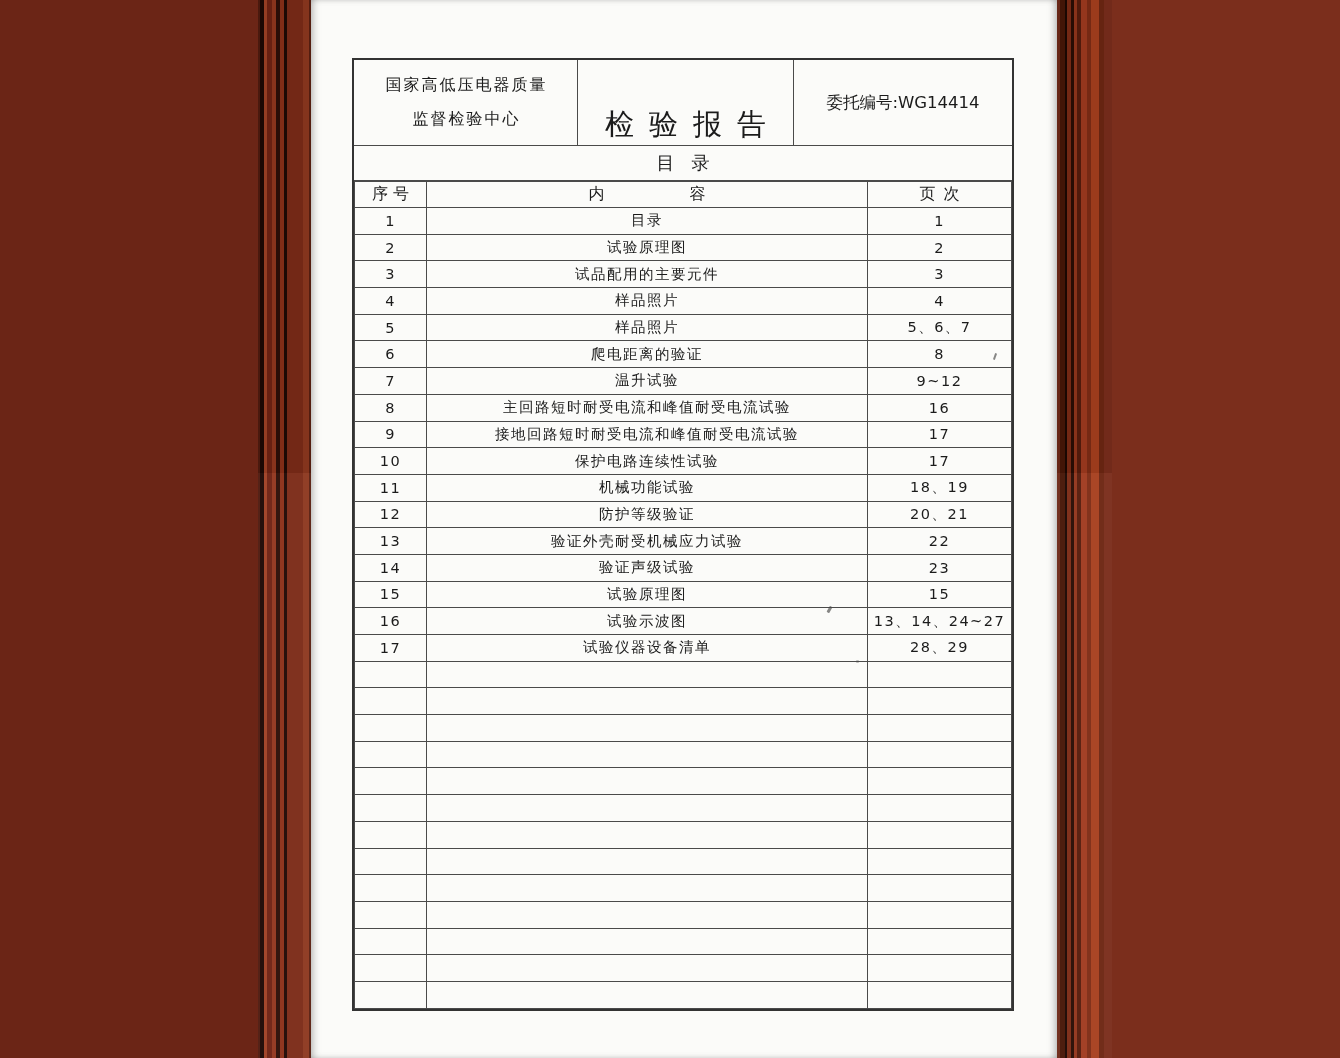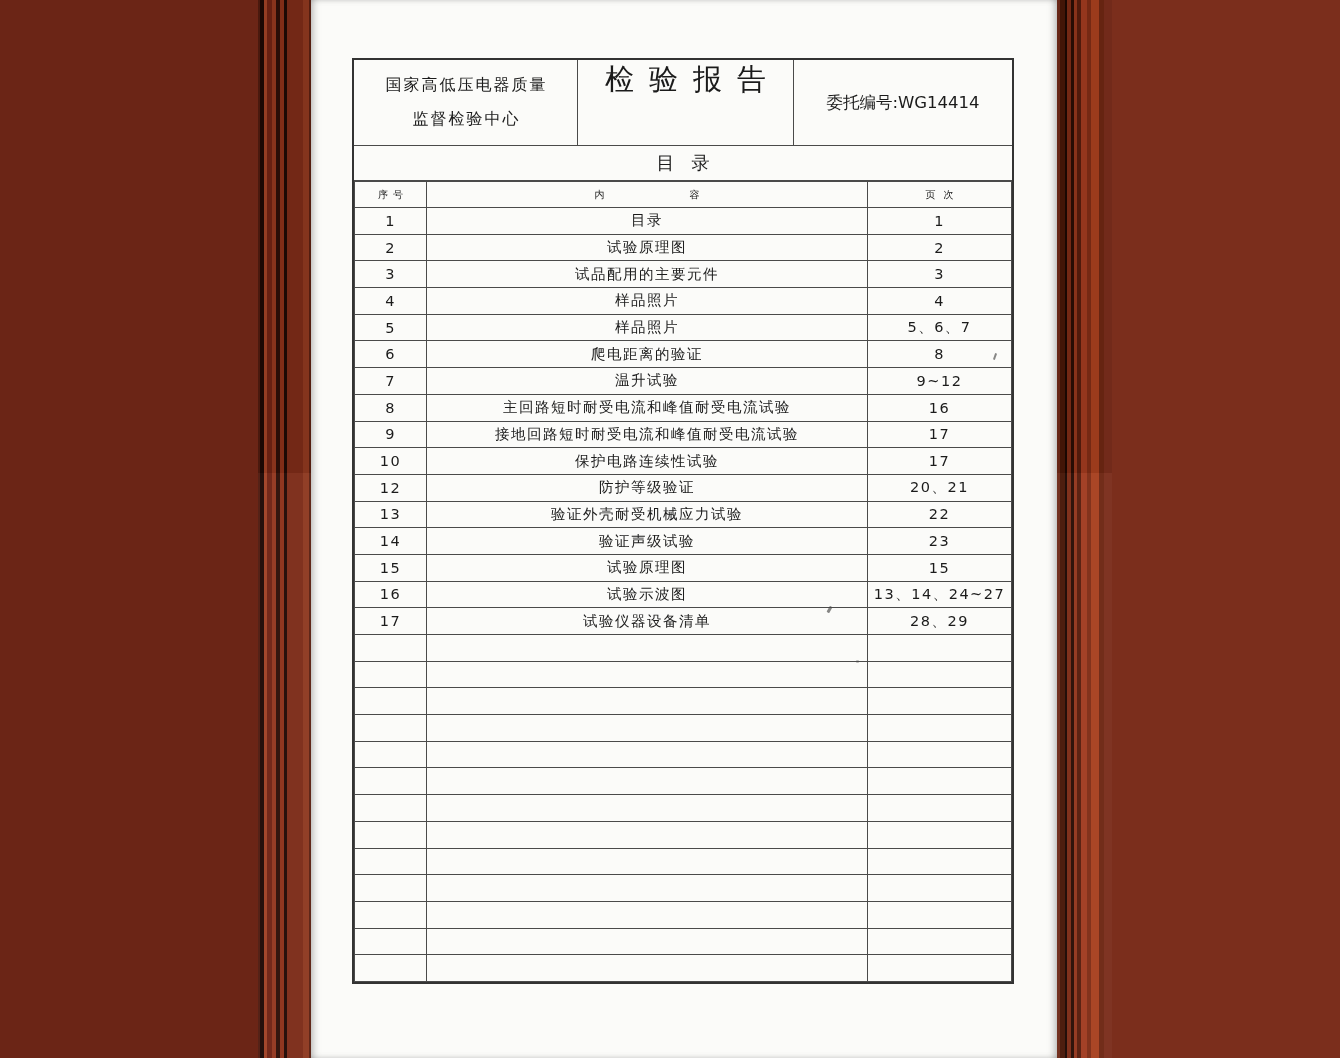--- a/index.html
+++ b/index.html
@@ -64,38 +64,38 @@
   }
   .hdr{display:flex;height:85px;border-bottom:1px solid var(--line,#4a4a4a);}
   .hdr-org{
     width:224px;border-right:1px solid var(--line,#4a4a4a);box-sizing:border-box;
     display:flex;flex-direction:column;justify-content:center;align-items:center;gap:13px;
     font-size:16px;
   }
   .hdr-org span{letter-spacing:2px;margin-right:-2px;white-space:nowrap;}
   .hdr-title{
     width:216px;border-right:1px solid var(--line,#4a4a4a);box-sizing:border-box;
-    display:flex;align-items:flex-start;justify-content:center;font-size:29px;
+    display:flex;align-items:flex-end;justify-content:center;font-size:29px;
   }
   .hdr-title span{letter-spacing:15px;margin-right:-15px;white-space:nowrap;}
   .hdr-entrust{flex:1;display:flex;align-items:center;justify-content:center;font-size:16.5px;gap:0;white-space:nowrap;}
   .toc-title-row{
     height:34px;border-bottom:1px solid var(--line,#4a4a4a);
     display:flex;align-items:center;justify-content:center;font-size:18px;
   }
   .toc-title-row span{letter-spacing:17px;margin-right:-17px;}
 
   table.toc{width:100%;border-collapse:collapse;table-layout:fixed;}
   table.toc col.c-no{width:72px;}
   table.toc col.c-content{width:441px;}
   table.toc th,table.toc td{
     border:1px solid var(--line,#4a4a4a);text-align:center;vertical-align:middle;
     padding:0;overflow:hidden;white-space:nowrap;color:var(--ink,#1b1b1b);
   }
-  table.toc th{height:25px;font-size:10px;font-weight:normal;}
+  table.toc th{height:25px;font-size:16px;font-weight:normal;}
   table.toc td{height:25.7px;font-size:14.5px;letter-spacing:1.5px;}
   th .sp-no{letter-spacing:5px;margin-right:-5px;}
   th .sp-content{letter-spacing:85px;margin-right:-85px;}
   th .sp-pages{letter-spacing:8px;margin-right:-8px;}
 
   
   .speck{position:absolute;background:rgba(70,70,70,.65);border-radius:1px;}
   .speck-1{left:683px;top:353px;width:2px;height:7px;transform:rotate(20deg);}
   .speck-2{left:517px;top:606px;width:3px;height:7px;transform:rotate(30deg);}
   .speck-3{left:545px;top:660px;width:3px;height:3px;opacity:.5;}
@@ -197,20 +197,25 @@
               <td>9</td>
               <td>接地回路短时耐受电流和峰值耐受电流试验</td>
               <td>17</td>
             </tr>
             <tr>
               <td>10</td>
               <td>保护电路连续性试验</td>
               <td>17</td>
             </tr>
             <tr>
+              <td>11</td>
+              <td>机械功能试验</td>
+              <td>18、19</td>
+            </tr>
+            <tr>
               <td>12</td>
               <td>防护等级验证</td>
               <td>20、21</td>
             </tr>
             <tr>
               <td>13</td>
               <td>验证外壳耐受机械应力试验</td>
               <td>22</td>
             </tr>
             <tr>

